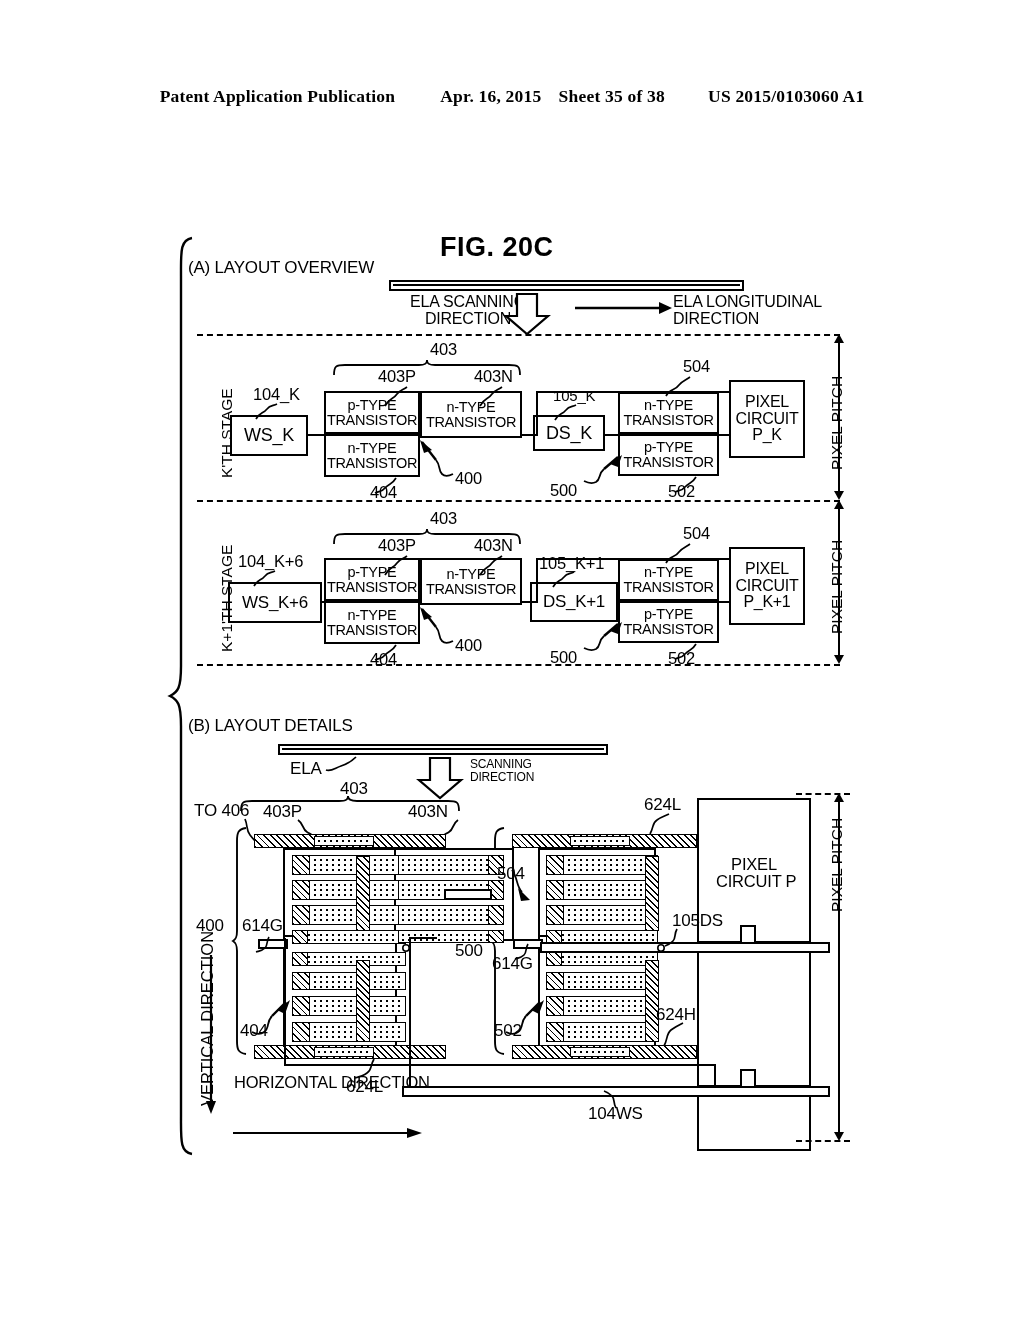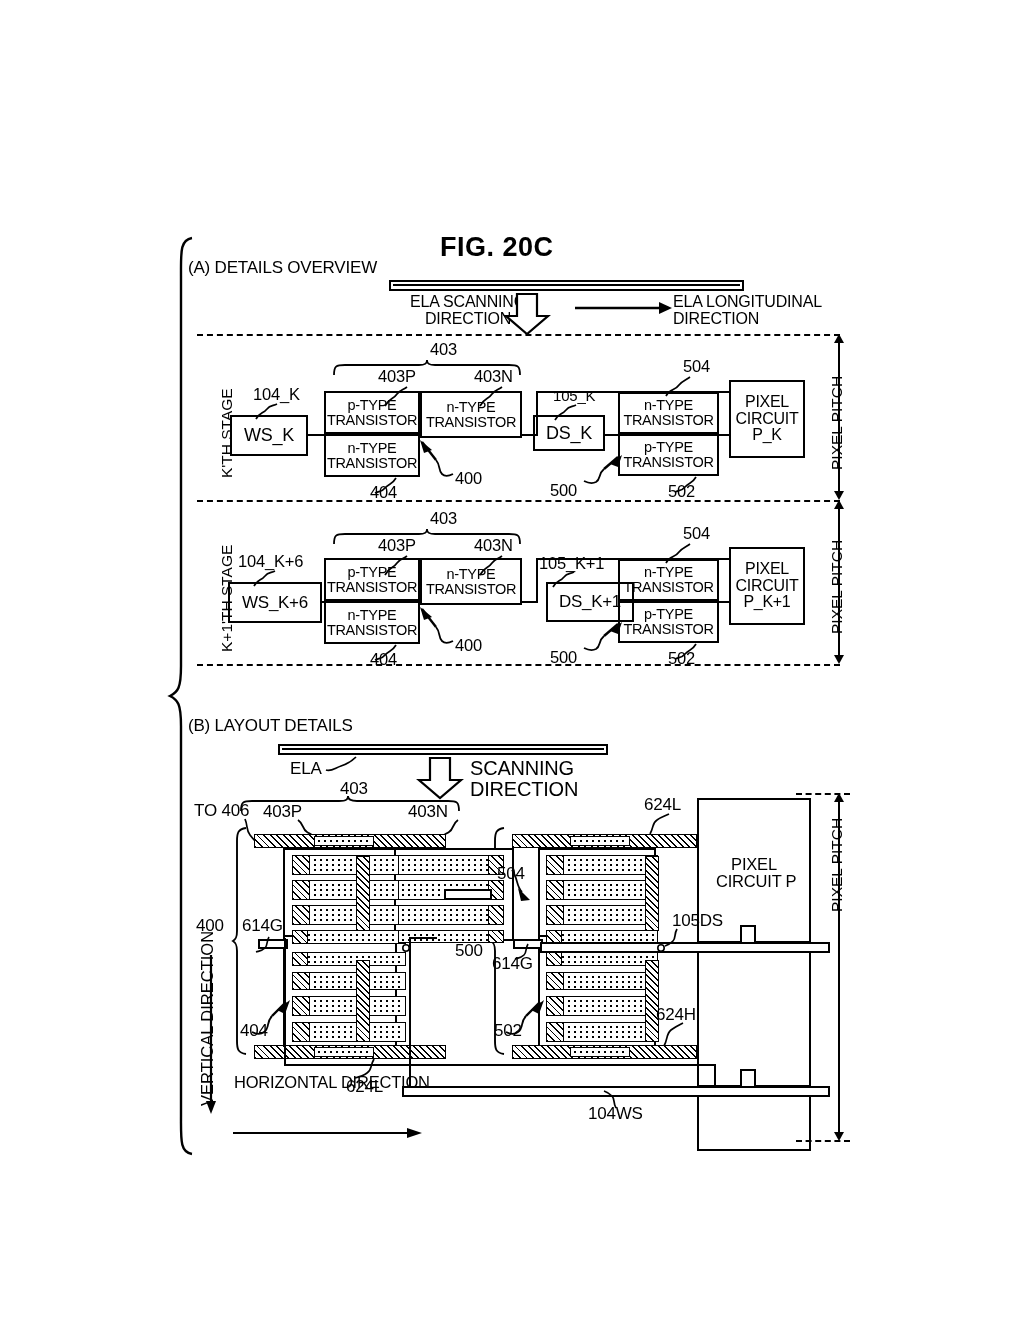--- a/index.html
+++ b/index.html
@@ -145,29 +145,38 @@
     box-sizing: border-box;
     border: 2px solid #000;
     background: #fff;
   }
 </style>
 </head>
 <body>
 
 <div class="page">
 
+  <div class="pub-header">
+    <span>Patent Application Publication</span>
+    <span class="hdr-gap1"></span>
+    <span>Apr. 16, 2015</span>
+    <span class="hdr-gap2"></span>
+    <span>Sheet 35 of 38</span>
+    <span class="hdr-gap3"></span>
+    <span>US 2015/0103060 A1</span>
+  </div>
 
   <div class="figtitle">FIG. 20C</div>
 
   <svg class="outer-brace" width="26" height="920" viewBox="0 0 26 920">
     <path d="M24,2 C12,4 13,16 13,40 L13,430 C13,452 10,456 2,460
              C10,464 13,468 13,490 L13,880 C13,904 12,916 24,918" fill="none" stroke="#000" stroke-width="2.4"></path>
   </svg>
 
-  <div class="sect-label" style="left:188px; top:258px;">(A) DETAILS OVERVIEW</div>
+  <div class="sect-label" style="left:188px; top:258px;">(A) LAYOUT OVERVIEW</div>
 
   <div class="ela-bar" style="left:389px; top:280px; width:355px; height:11px;"></div>
 
   <div class="txt" style="left:392px; top:294px; font-size:16px; text-align:center; width:152px;">
     <div>ELA SCANNING</div>
     <div>DIRECTION</div>
   </div>
 
   <svg style="left:505px; top:293px;" width="46" height="42" viewBox="0 0 46 42">
     <path d="M12,1 L32,1 L32,23 L43,23 L22,41 L1,23 L12,23 Z" fill="#fff" stroke="#000" stroke-width="2.2"></path>
@@ -379,21 +388,21 @@
   <div class="txt" style="left:683px; top:525px; font-size:16.5px;">504</div>
   <svg style="left:664px; top:543px;" width="30" height="22" viewBox="0 0 30 22">
     <path d="M2,20 C6,12 11,15 15,9 C18,5 22,4 26,1" fill="none" stroke="#000" stroke-width="1.7"></path>
   </svg>
 
   <div class="txt" style="left:539px; top:555px; font-size:16.5px;">105_K+1</div>
   <svg style="left:551px; top:571px;" width="26" height="18" viewBox="0 0 26 18">
     <path d="M2,16 C6,9 9,11 13,6 C16,2 19,3 23,1" fill="none" stroke="#000" stroke-width="1.7"></path>
   </svg>
 
-  <div class="bx tbox" style="left:530px; top:582px; width:88px; height:40px; font-size:17px;margin-left:16px;">
+  <div class="bx tbox" style="left:530px; top:582px; width:88px; height:40px; font-size:17px;">
     <span>DS_K+1</span>
   </div>
 
   <div class="bx tbox" style="left:618px; top:559px; width:101px; height:42px;">
     <div>
       <div>n-TYPE</div>
       <div>TRANSISTOR</div>
     </div>
   </div>
   <div class="bx tbox" style="left:618px; top:601px; width:101px; height:42px;">
@@ -429,21 +438,21 @@
   <div class="ela-bar" style="left:278px; top:744px; width:330px; height:11px;"></div>
 
   <div class="txt" style="left:290px; top:760px; font-size:17px;">ELA</div>
   <svg style="left:325px; top:756px;" width="34" height="18" viewBox="0 0 34 18">
     <path d="M1,14 C6,16 10,12 16,10 C22,8 26,6 31,1" fill="none" stroke="#000" stroke-width="1.7"></path>
   </svg>
 
   <svg style="left:418px; top:757px;" width="46" height="42" viewBox="0 0 46 42">
     <path d="M12,1 L32,1 L32,23 L43,23 L22,41 L1,23 L12,23 Z" fill="#fff" stroke="#000" stroke-width="2.2"></path>
   </svg>
-  <div class="txt" style="left:470px; top:758px; font-size:20px;">
+  <div class="txt" style="left:470px; top:758px; font-size:12px;">
     <div>SCANNING</div>
     <div>DIRECTION</div>
   </div>
 
   <div class="txt" style="left:340px; top:780px; font-size:17px;">403</div>
   <svg style="left:240px; top:796px;" width="220" height="16" viewBox="0 0 220 16">
     <path d="M1,15 C1,6 3,5 12,5 L99,5 C107,5 108,3 108,0 C108,3 110,5 117,5
              L208,5 C217,5 219,6 219,15" fill="none" stroke="#000" stroke-width="1.8"></path>
   </svg>
   <div class="txt" style="left:263px; top:803px; font-size:17px;">403P</div>

